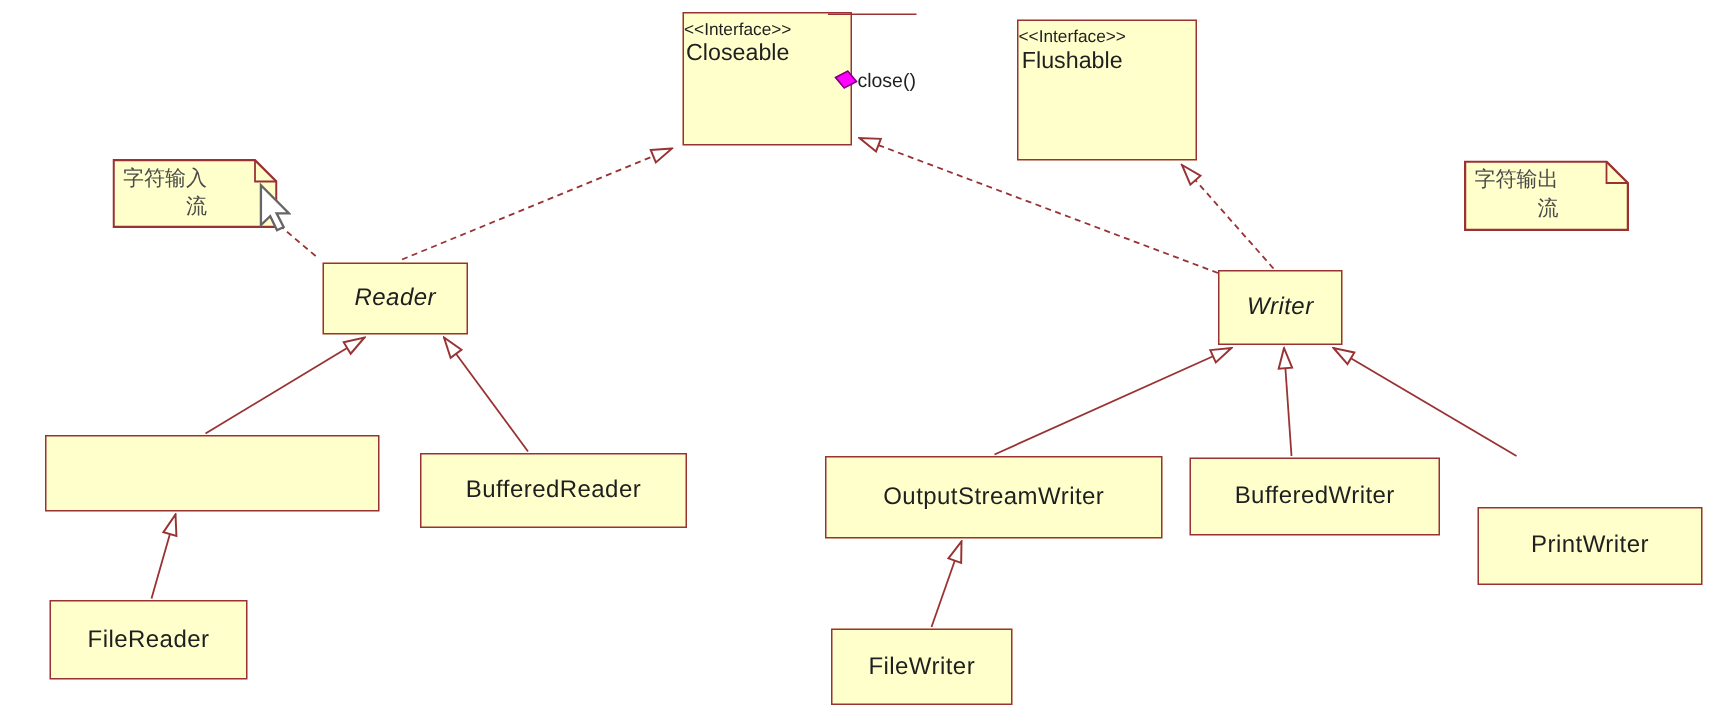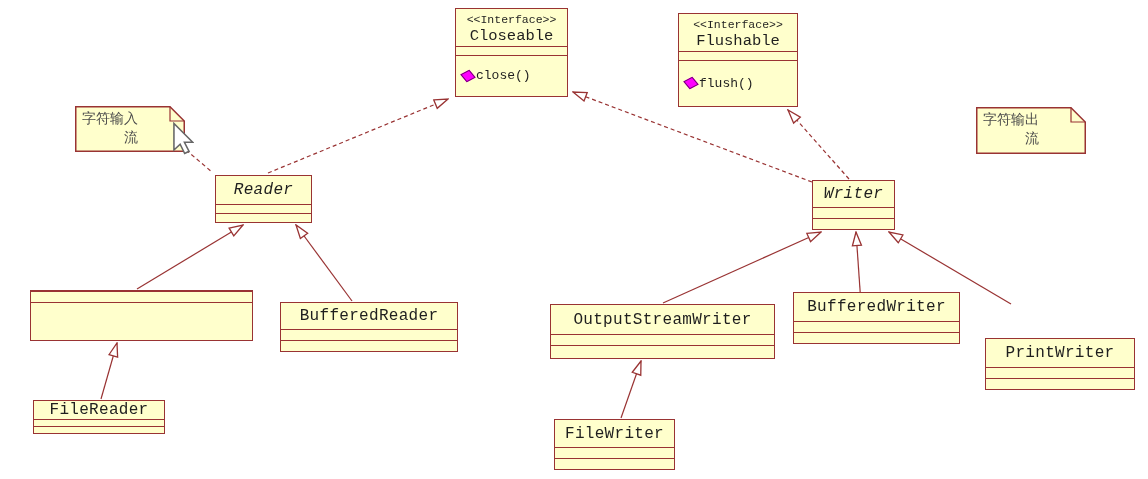--- a/index.html
+++ b/index.html
@@ -17,33 +17,33 @@
   #canvas{position:relative;width:1148px;height:479px;background:var(--bg);overflow:hidden;}
 
   
   #edges{position:absolute;left:0;top:0;width:1148px;height:479px;}
   .edge{stroke:var(--line);stroke-width:1.2;fill:none;}
   .dashed{stroke-dasharray:4 3;}
   .tri{fill:#ffffff;stroke:var(--line);stroke-width:1.3;}
 
   
   .box{position:absolute;background:var(--box-fill);border:1.5px solid var(--box-border);
-       box-sizing:border-box;display:flex;flex-direction:column;color:var(--class-text);font-family:Liberation Mono, monospace;}
+       box-sizing:border-box;display:flex;flex-direction:row;color:var(--class-text);}
   .cname{flex:1;display:flex;align-items:center;justify-content:center;
          font-size:16px;letter-spacing:.3px;white-space:nowrap;}
   .abstract .cname{font-style:italic;}
   .sec{height:11px;border-top:1.4px solid var(--box-border);box-sizing:border-box;}
 
   
   .ititle{text-align:center;padding-top:4px;}
   .stereo{font-size:11.5px;line-height:1.25;}
   .iname{font-size:15.5px;line-height:1.2;}
   .isec{height:9px;border-top:1.4px solid var(--box-border);box-sizing:border-box;}
   .imeth{flex:1;border-top:1.4px solid var(--box-border);display:flex;align-items:center;
-         padding-left:7px;font-size:13px;}
+         padding-left:7px;font-size:13px;margin-left:24px;}
   .diamond{width:8px;height:8px;background:var(--diamond-fill);border:1px solid var(--diamond-border);
            transform:rotate(50deg) skewX(-12deg);margin-right:3px;flex:0 0 auto;}
 
   
   .note{position:absolute;text-align:right;}
   .noteshape{position:absolute;left:0;top:0;}
   .noteshape polygon{fill:var(--box-fill);stroke:var(--box-border);stroke-width:1.5;}
   .noteshape polyline{fill:none;stroke:var(--box-border);stroke-width:1.2;}
   .notetext{position:absolute;left:7px;top:3px;font-size:14px;line-height:1.35;color:var(--note-text);}
 
@@ -84,24 +84,20 @@
       <span>close()</span>
     </div>
   </div>
 
   <div class="box iface" style="left:678px;top:13px;width:120px;height:94px;">
     <div class="ititle">
       <div class="stereo">&lt;&lt;Interface&gt;&gt;</div>
       <div class="iname">Flushable</div>
     </div>
     <div class="isec"></div>
-    <div class="imeth">
-      <span class="diamond"></span>
-      <span>flush()</span>
-    </div>
   </div>
 
   <div class="note" style="left:75px;top:106px;width:110px;height:46px;">
     <svg class="noteshape" width="110" height="46" viewBox="0 0 110 46">
       <polygon points="0.75,0.75 95,0.75 109.25,15 109.25,45.25 0.75,45.25"></polygon>
       <polyline points="95,0.75 95,15 109.25,15"></polyline>
     </svg>
     <div class="notetext">
       <div>字符输入</div>
       <div>流</div>
@@ -135,33 +131,33 @@
     <div class="sec"></div>
     <div class="sec"></div>
   </div>
 
   <div class="box" style="left:280px;top:302px;width:178px;height:50px;">
     <div class="cname">BufferedReader</div>
     <div class="sec"></div>
     <div class="sec"></div>
   </div>
 
-  <div class="box" style="left:33px;top:400px;width:132px;height:34px;">
+  <div class="box" style="left:33px;top:400px;width:132px;height:53px;">
     <div class="cname">FileReader</div>
     <div class="sec"></div>
     <div class="sec"></div>
   </div>
 
   <div class="box" style="left:550px;top:304px;width:225px;height:55px;">
     <div class="cname">OutputStreamWriter</div>
     <div class="sec"></div>
     <div class="sec" style="height:13px;"></div>
   </div>
 
-  <div class="box" style="left:793px;top:292px;width:167px;height:52px;">
+  <div class="box" style="left:793px;top:305px;width:167px;height:52px;">
     <div class="cname">BufferedWriter</div>
     <div class="sec"></div>
     <div class="sec"></div>
   </div>
 
   <div class="box" style="left:985px;top:323px;width:150px;height:52px;margin-top:15px;">
     <div class="cname">PrintWriter</div>
     <div class="sec"></div>
     <div class="sec"></div>
   </div>

